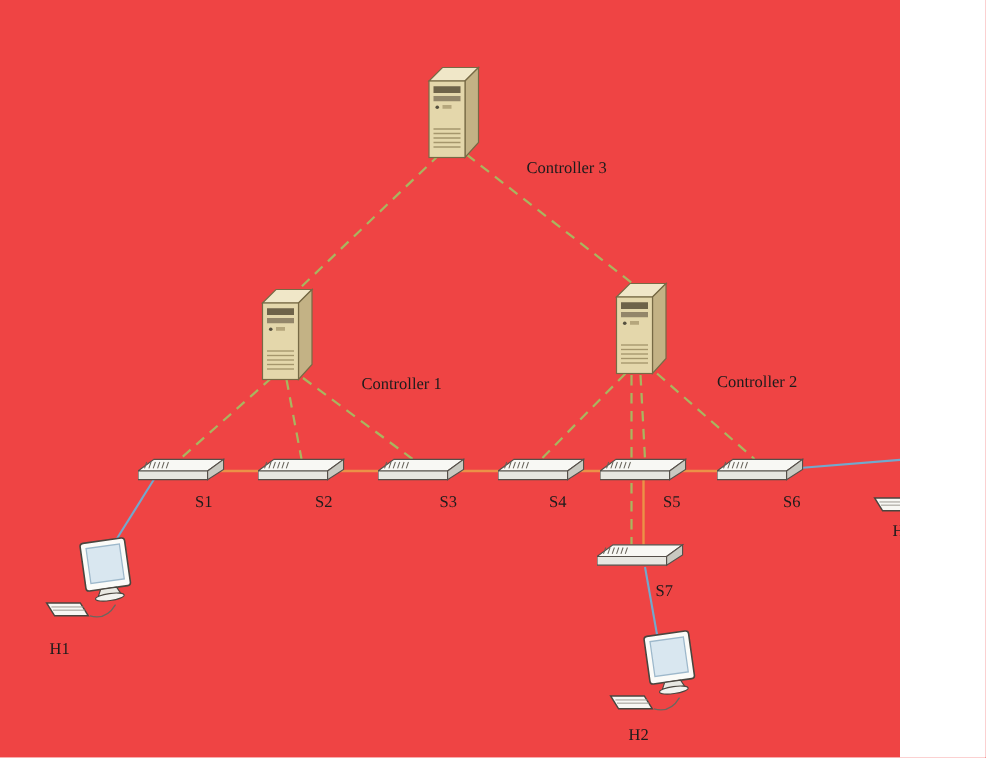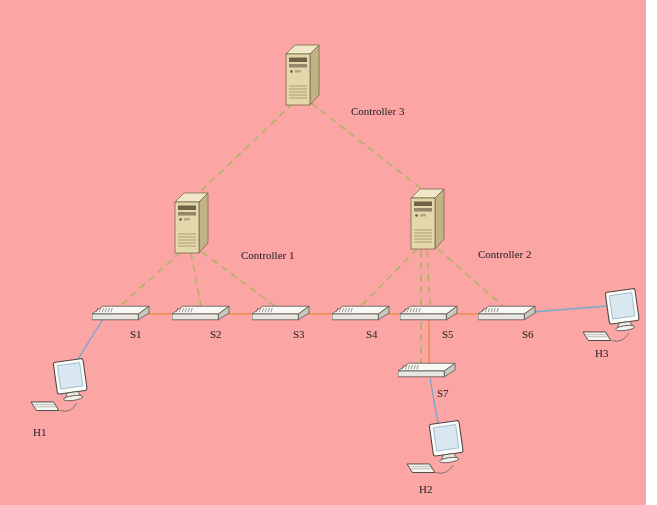--- a/index.html
+++ b/index.html
@@ -1,20 +1,20 @@
 <!DOCTYPE html>
 <html><head>
 <meta charset="utf-8">
 <style>
   html, body { margin: 0; padding: 0; background: #ffffff; }
   .canvas {
     position: relative;
-    width: 646px;
+    width: 600px;
     height: 505px;
-    background: #fca5a5;
+    background: #ef4444;
     overflow: hidden;
     font-family: "Liberation Serif", serif;
   }
   svg { display: block; }
   svg text {
     font-family: "Liberation Serif", serif;
     font-size: 11px;
     fill: #1c1c1c;
   }
   svg text.node-label { font-size: 11px; }

